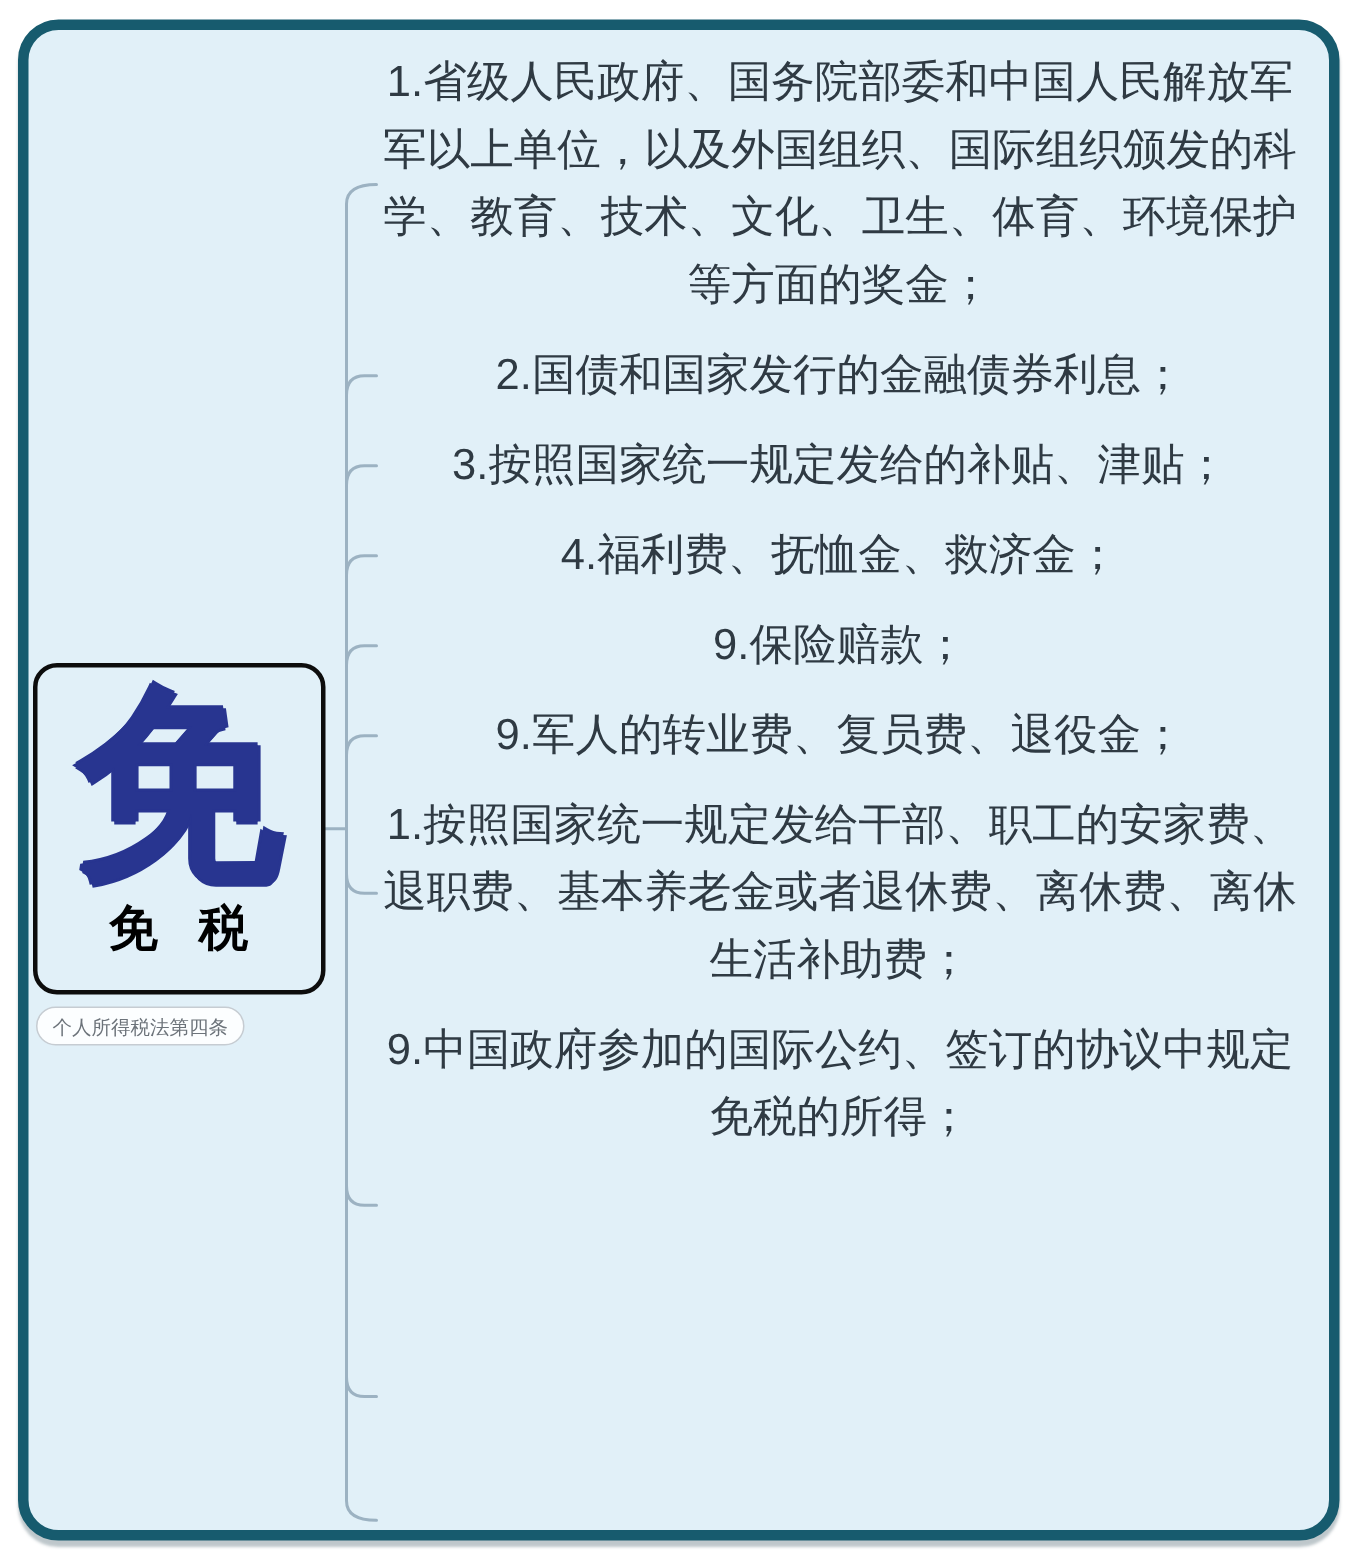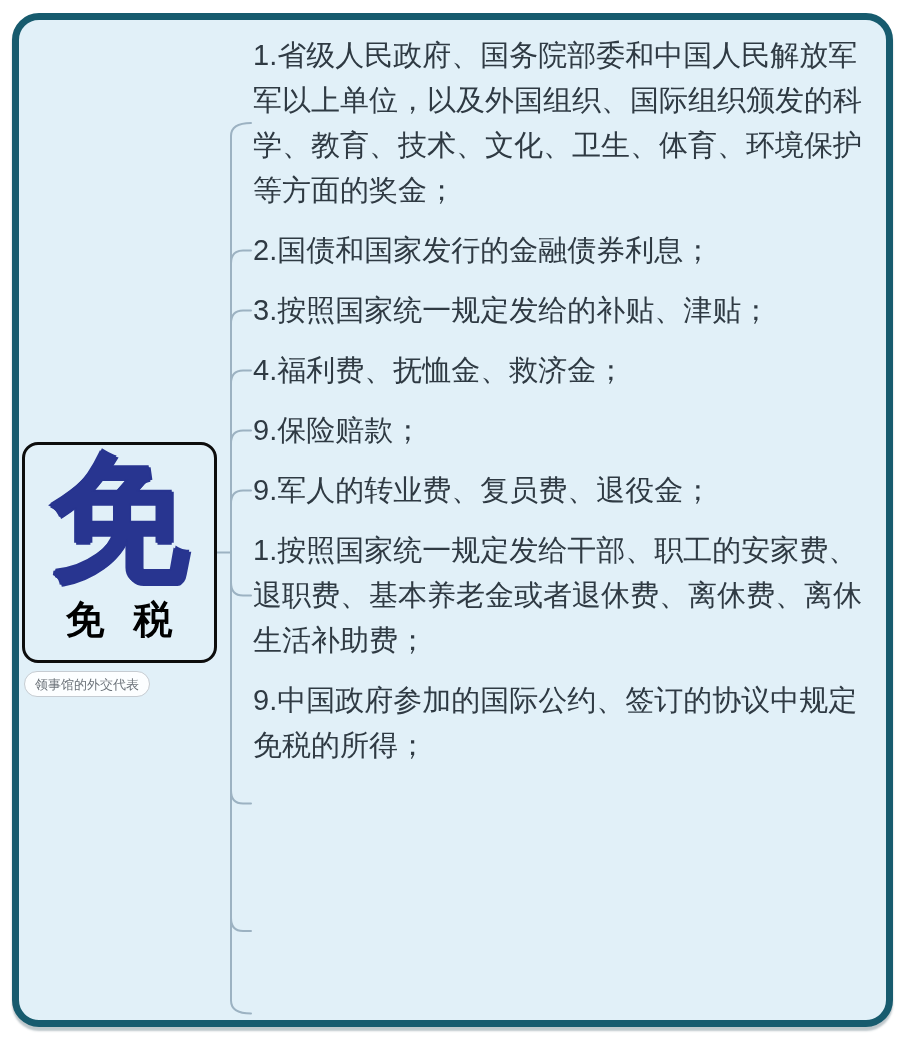--- a/index.html
+++ b/index.html
@@ -34,41 +34,41 @@
     border:3px solid #0d0d0d;border-radius:16px;
     display:flex;flex-direction:column;align-items:center;justify-content:center;
     background:transparent;
   }
   .big-char{
     font-size:140px;line-height:1.02;font-weight:900;
     color:var(--accent);margin-top:-10px;
     text-shadow:2px 0 0 var(--accent), -2px 0 0 var(--accent), 0 2px 0 var(--accent), 0 -2px 0 var(--accent);
   }
   .root-label{
-    font-size:39px;font-weight:700;color:#000;
+    font-size:33px;font-weight:700;color:#000;
     word-spacing:16px;margin-top:2px;letter-spacing:1px;
   }
   .pill{
     display:inline-block;box-sizing:border-box;
     border:1px solid var(--pill-border);
     background:var(--pill-bg);
     color:var(--pill-text);
     border-radius:13px;
     font-size:13px;line-height:1;
     padding:6px 10px 5px 10px;
     white-space:nowrap;
   }
   .law-badge{position:absolute;left:24px;top:671px;}
   .items{
     position:absolute;left:253px;top:33px;width:614px;
     color:var(--text);
     font-size:29px;line-height:45px;
     word-break:break-all;
   }
-  .item{margin:0 0 15px 0;}
+  .item{margin:0 0 15px 0;text-align:center;}
   .watermark{margin:5px 0 13px 0;}
 </style>
 </head>
 <body>
 
 <div class="card"></div>
 
 <svg id="connectors" width="900" height="1044" viewBox="0 0 900 1044">
     <path d="M 251 123 Q 231 123 231 136 L 231 1000.5 Q 231 1013.5 251 1013.5"></path>
     <path d="M 231 263.5 Q 231 250.5 243 250.5 L 251 250.5"></path>
@@ -80,21 +80,21 @@
     <path d="M 231 790.5 Q 231 803.5 243 803.5 L 251 803.5"></path>
     <path d="M 231 918 Q 231 931 243 931 L 251 931"></path>
     <path d="M 217 552.5 L 231 552.5"></path>
   </svg>
 
 <div class="root-node">
   <div class="big-char">免</div>
   <div class="root-label">免 税</div>
 </div>
 
-<span class="pill law-badge">领事馆的外交代表</span>
+<span class="pill law-badge">个人所得税法第四条</span>
 
 <div class="items">
   <div class="item">1.省级人民政府、国务院部委和中国人民解放军军以上单位，以及外国组织、国际组织颁发的科学、教育、技术、文化、卫生、体育、环境保护等方面的奖金；</div>
     <div class="item">2.国债和国家发行的金融债券利息；</div>
     <div class="item">3.按照国家统一规定发给的补贴、津贴；</div>
     <div class="item">4.福利费、抚恤金、救济金；</div>
     <div class="item">9.保险赔款；</div>
     <div class="item">9.军人的转业费、复员费、退役金；</div>
     <div class="item">1.按照国家统一规定发给干部、职工的安家费、退职费、基本养老金或者退休费、离休费、离休生活补助费；</div>
     <div class="item">9.中国政府参加的国际公约、签订的协议中规定免税的所得；</div>

